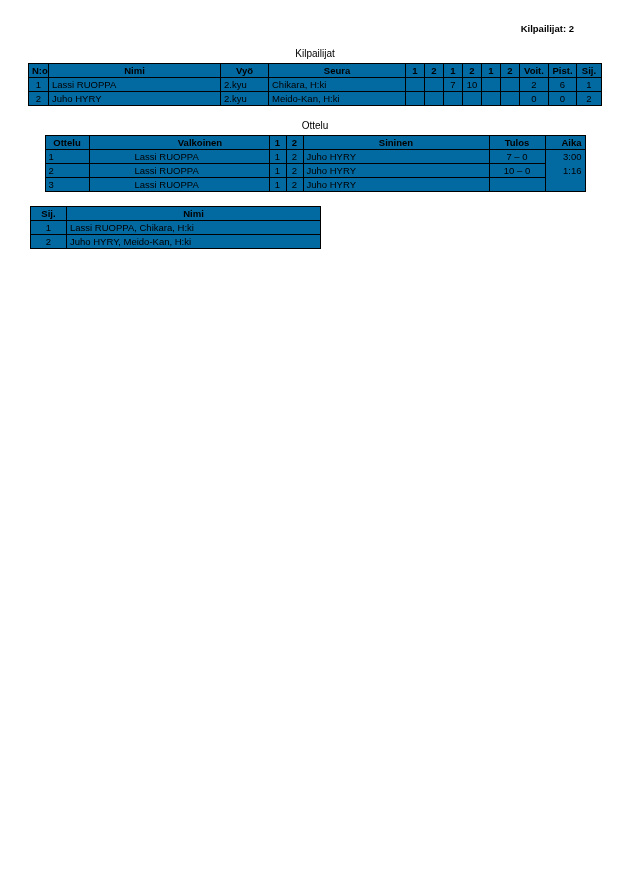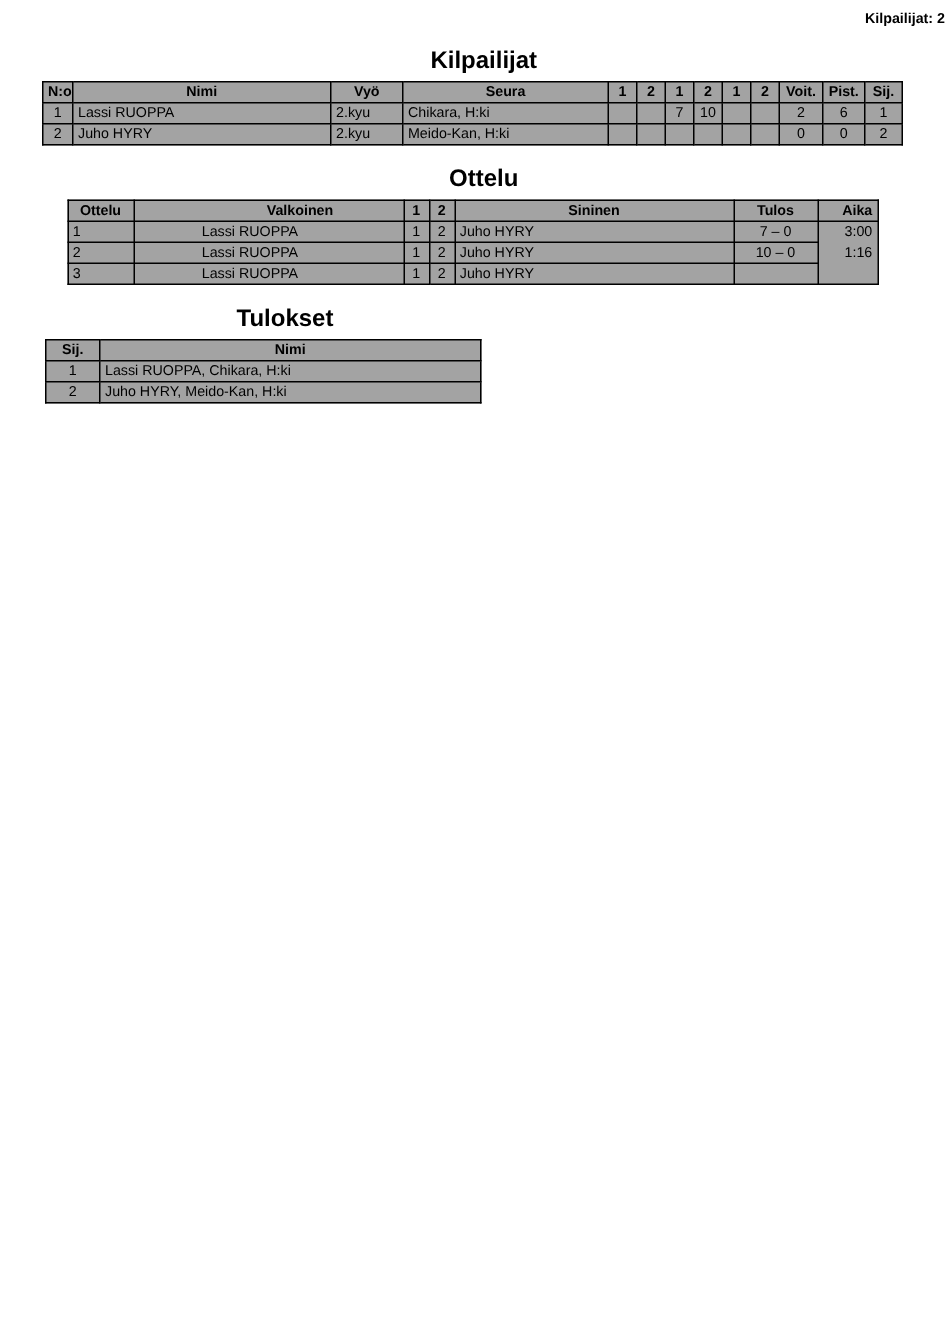--- a/index.html
+++ b/index.html
@@ -27,34 +27,34 @@
     font-size: 19px;
     font-weight: bold;
     margin-top: 24px;
     letter-spacing: 0.3px;
     white-space: pre;
   }
   .subcount {
     text-align: right;
     font-size: 9.5px;
     font-weight: bold;
-    margin-top: 7px;
+    margin-top: 23px;
+    padding-right: 56px;
   }
   .section-title {
     text-align: center;
-    font-size: 16px;
-    font-weight: bold;
+    font-size: 10px;
+    font-weight: normal;
     margin-top: 14px;
     margin-bottom: 4px;
-    padding-left: 15px;
   }
   table {
     border-collapse: collapse;
     font-size: 9.5px;
-    background: #a3a3a3;
+    background: #0369a1;
   }
   table td, table th {
     border: 1px solid #000000;
     padding: 1px 3px;
     height: 14px;
     box-sizing: border-box;
     font-weight: normal;
     white-space: nowrap;
     overflow: hidden;
   }
@@ -226,21 +226,20 @@
           <td class="o-s2">2</td>
           <td class="o-sin">Juho HYRY</td>
           <td class="o-tulos"></td>
           <td class="o-aika"></td>
         </tr>
       </tbody>
     </table>
   </div>
 
   <div class="tulokset-block">
-    <div class="section-title">Tulokset</div>
     <table id="tulokset-table">
       <thead>
         <tr>
           <th class="t-sij">Sij.</th>
           <th class="t-nimi">Nimi</th>
         </tr>
       </thead>
       <tbody>
         <tr>
           <td class="t-sij">1</td>

